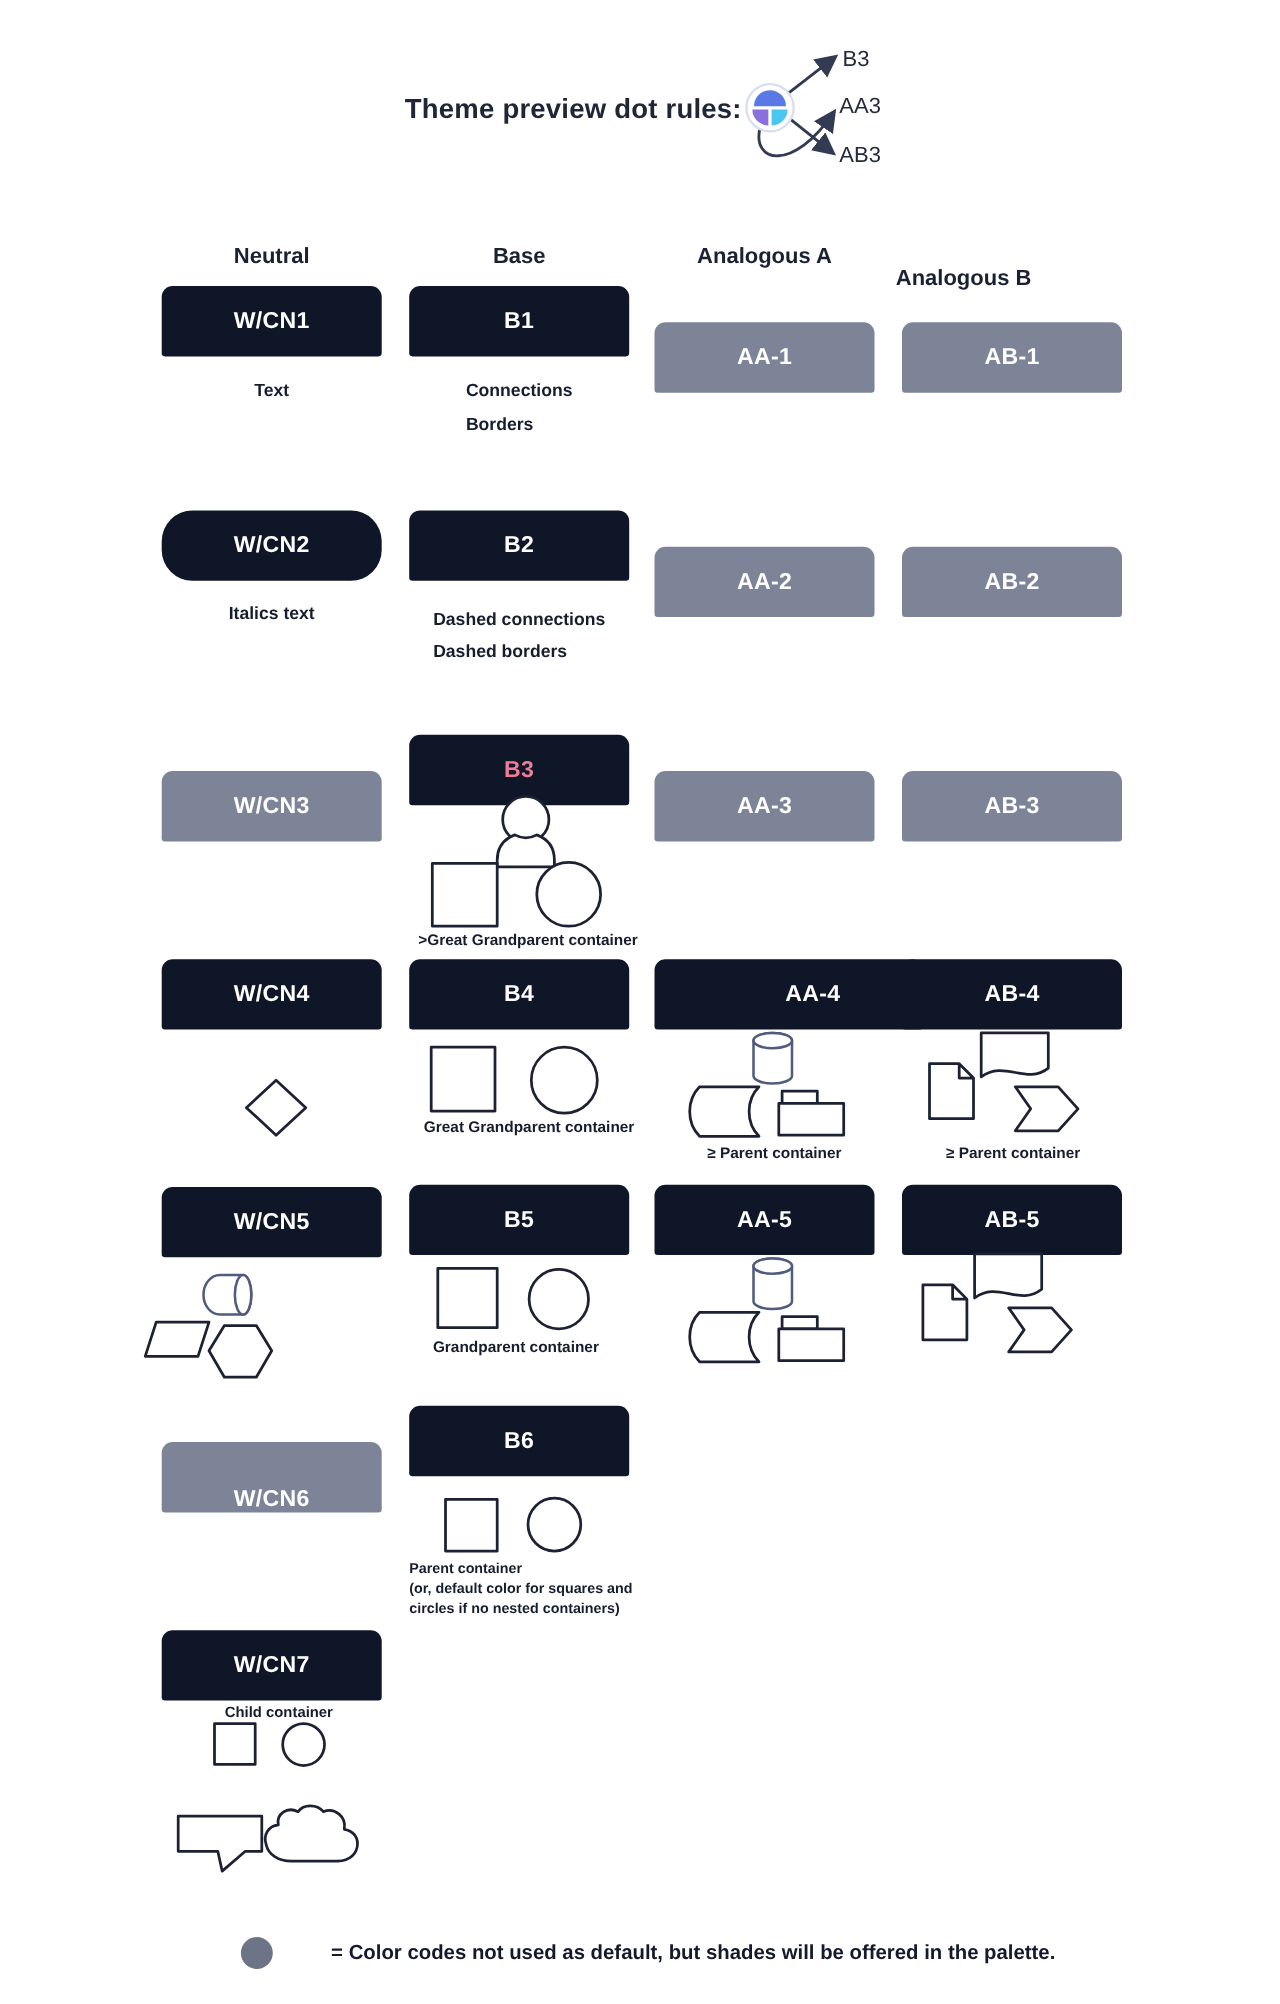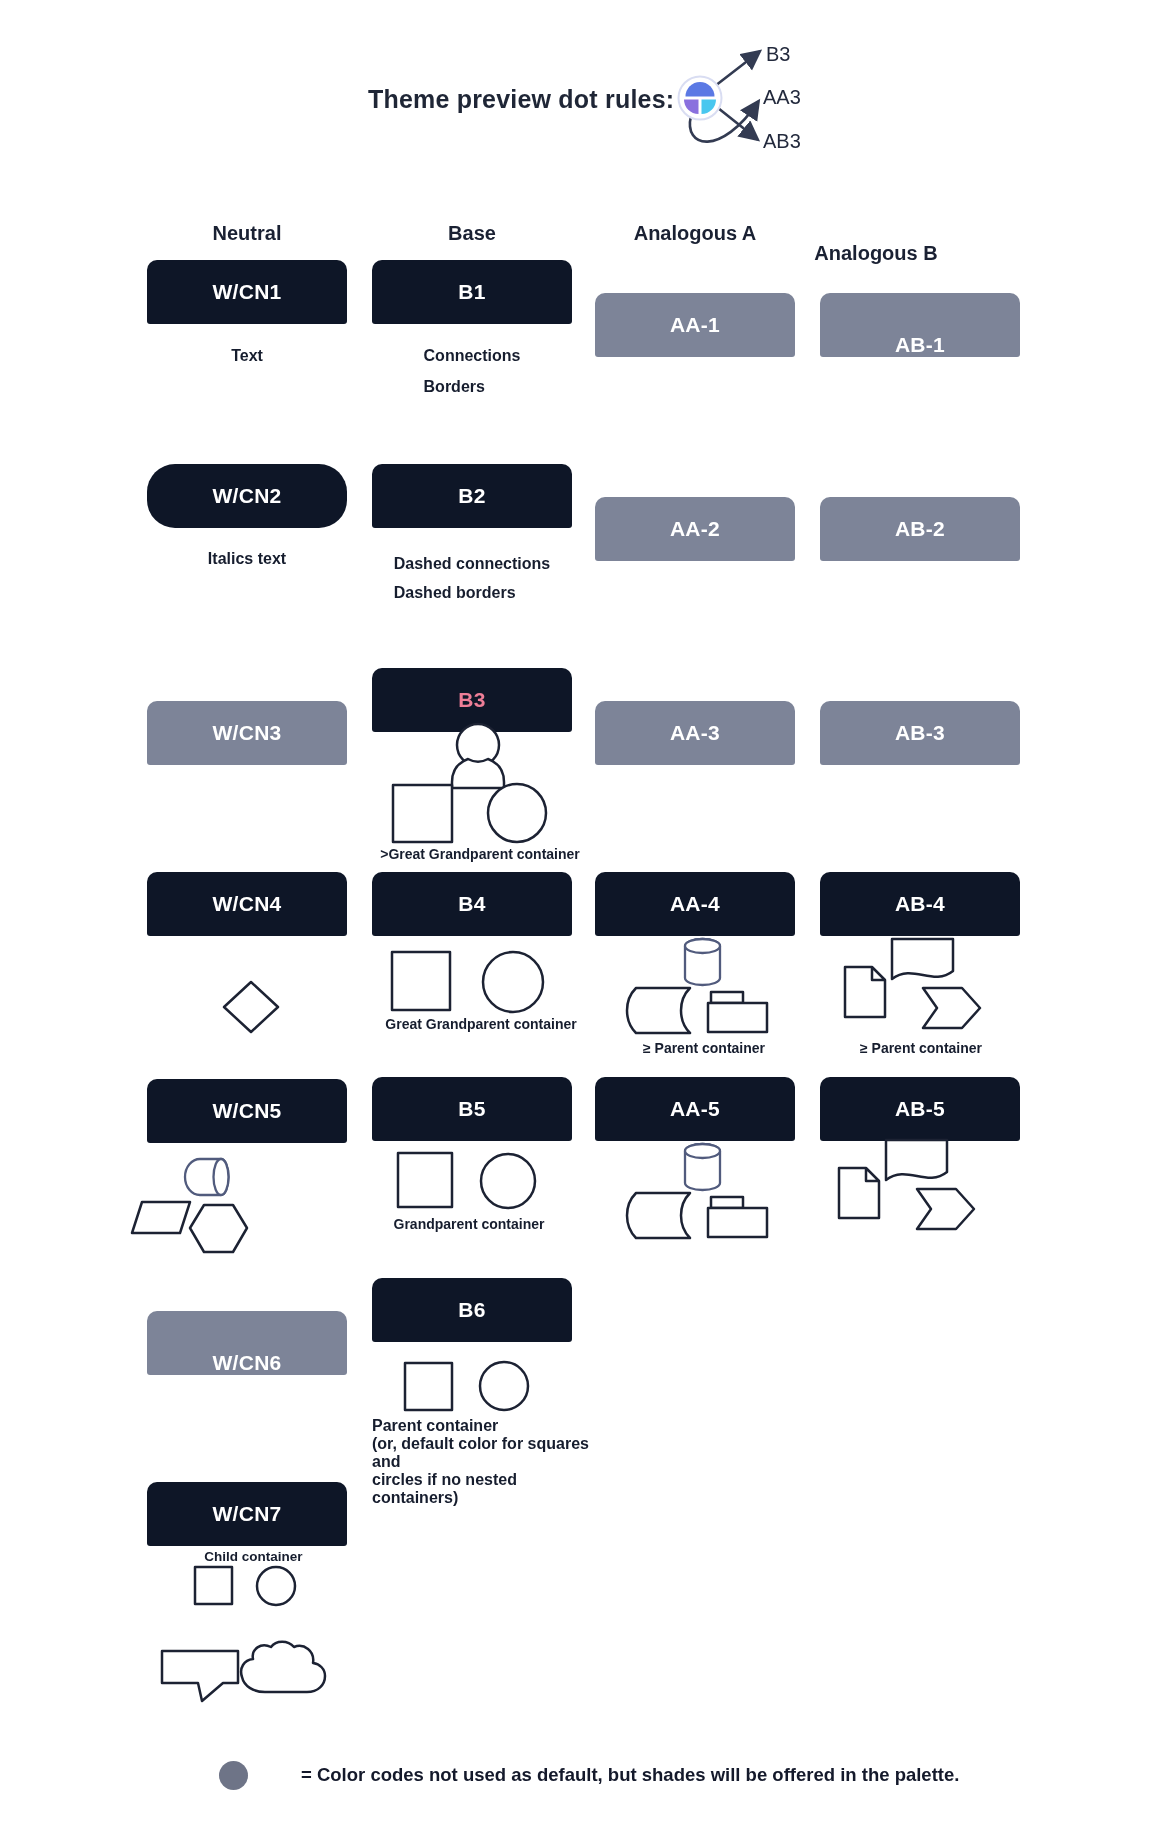--- a/index.html
+++ b/index.html
@@ -25,21 +25,21 @@
   .pill .pink{color:var(--pink);}
   .note{
     font-size:16px;font-weight:700;color:#161d2e;line-height:31px;
   }
   .note.center{width:200px;text-align:center;}
   .note-wrap{width:200px;text-align:center;}
   .note-wrap .inner{display:inline-block;text-align:left;}
   .caption{
     font-size:14px;font-weight:700;color:#161d2e;text-align:center;white-space:nowrap;
   }
-  .caption.left{text-align:left;white-space:normal;line-height:18px;font-size:16px;}
+  .caption.left{text-align:left;white-space:normal;line-height:18px;font-size:13px;}
   .legend-dot{width:29px;height:29px;border-radius:50%;background:var(--legend_dot);}
   .legend-text{font-size:18.5px;font-weight:700;color:#14192b;white-space:nowrap;}
   svg{display:block;overflow:visible;}
   .shape{fill:#ffffff;stroke:var(--shape_stroke);stroke-width:2.5;stroke-linejoin:round;}
   .cyl{fill:#ffffff;stroke:var(--cylinder_stroke);stroke-width:2.3;}
   .arrow{fill:none;stroke:var(--arrow);stroke-width:2.6;stroke-linecap:round;}
 </style>
 </head>
 <body>
 
@@ -116,28 +116,28 @@
 
   <div class="abs pill gray" style="left:595px;top:260px;">
       <span>AA-1</span>
     </div>
   <div class="abs pill gray" style="left:595px;top:464px;">
       <span>AA-2</span>
     </div>
   <div class="abs pill gray" style="left:595px;top:668px;">
       <span>AA-3</span>
     </div>
-  <div class="abs pill dark" style="left:595px;top:872px;">
+  <div class="abs pill dark" style="left:595px;top:872px;padding-left:44px;">
       <span>AA-4</span>
     </div>
   <div class="abs pill dark" style="left:595px;top:1077px;">
       <span>AA-5</span>
     </div>
 
-  <div class="abs pill gray" style="left:820px;top:260px;align-items:flex-end;">
+  <div class="abs pill gray" style="left:820px;top:260px;">
       <span>AB-1</span>
     </div>
   <div class="abs pill gray" style="left:820px;top:464px;">
       <span>AB-2</span>
     </div>
   <div class="abs pill gray" style="left:820px;top:668px;">
       <span>AB-3</span>
     </div>
   <div class="abs pill dark" style="left:820px;top:872px;">
       <span>AB-4</span>

